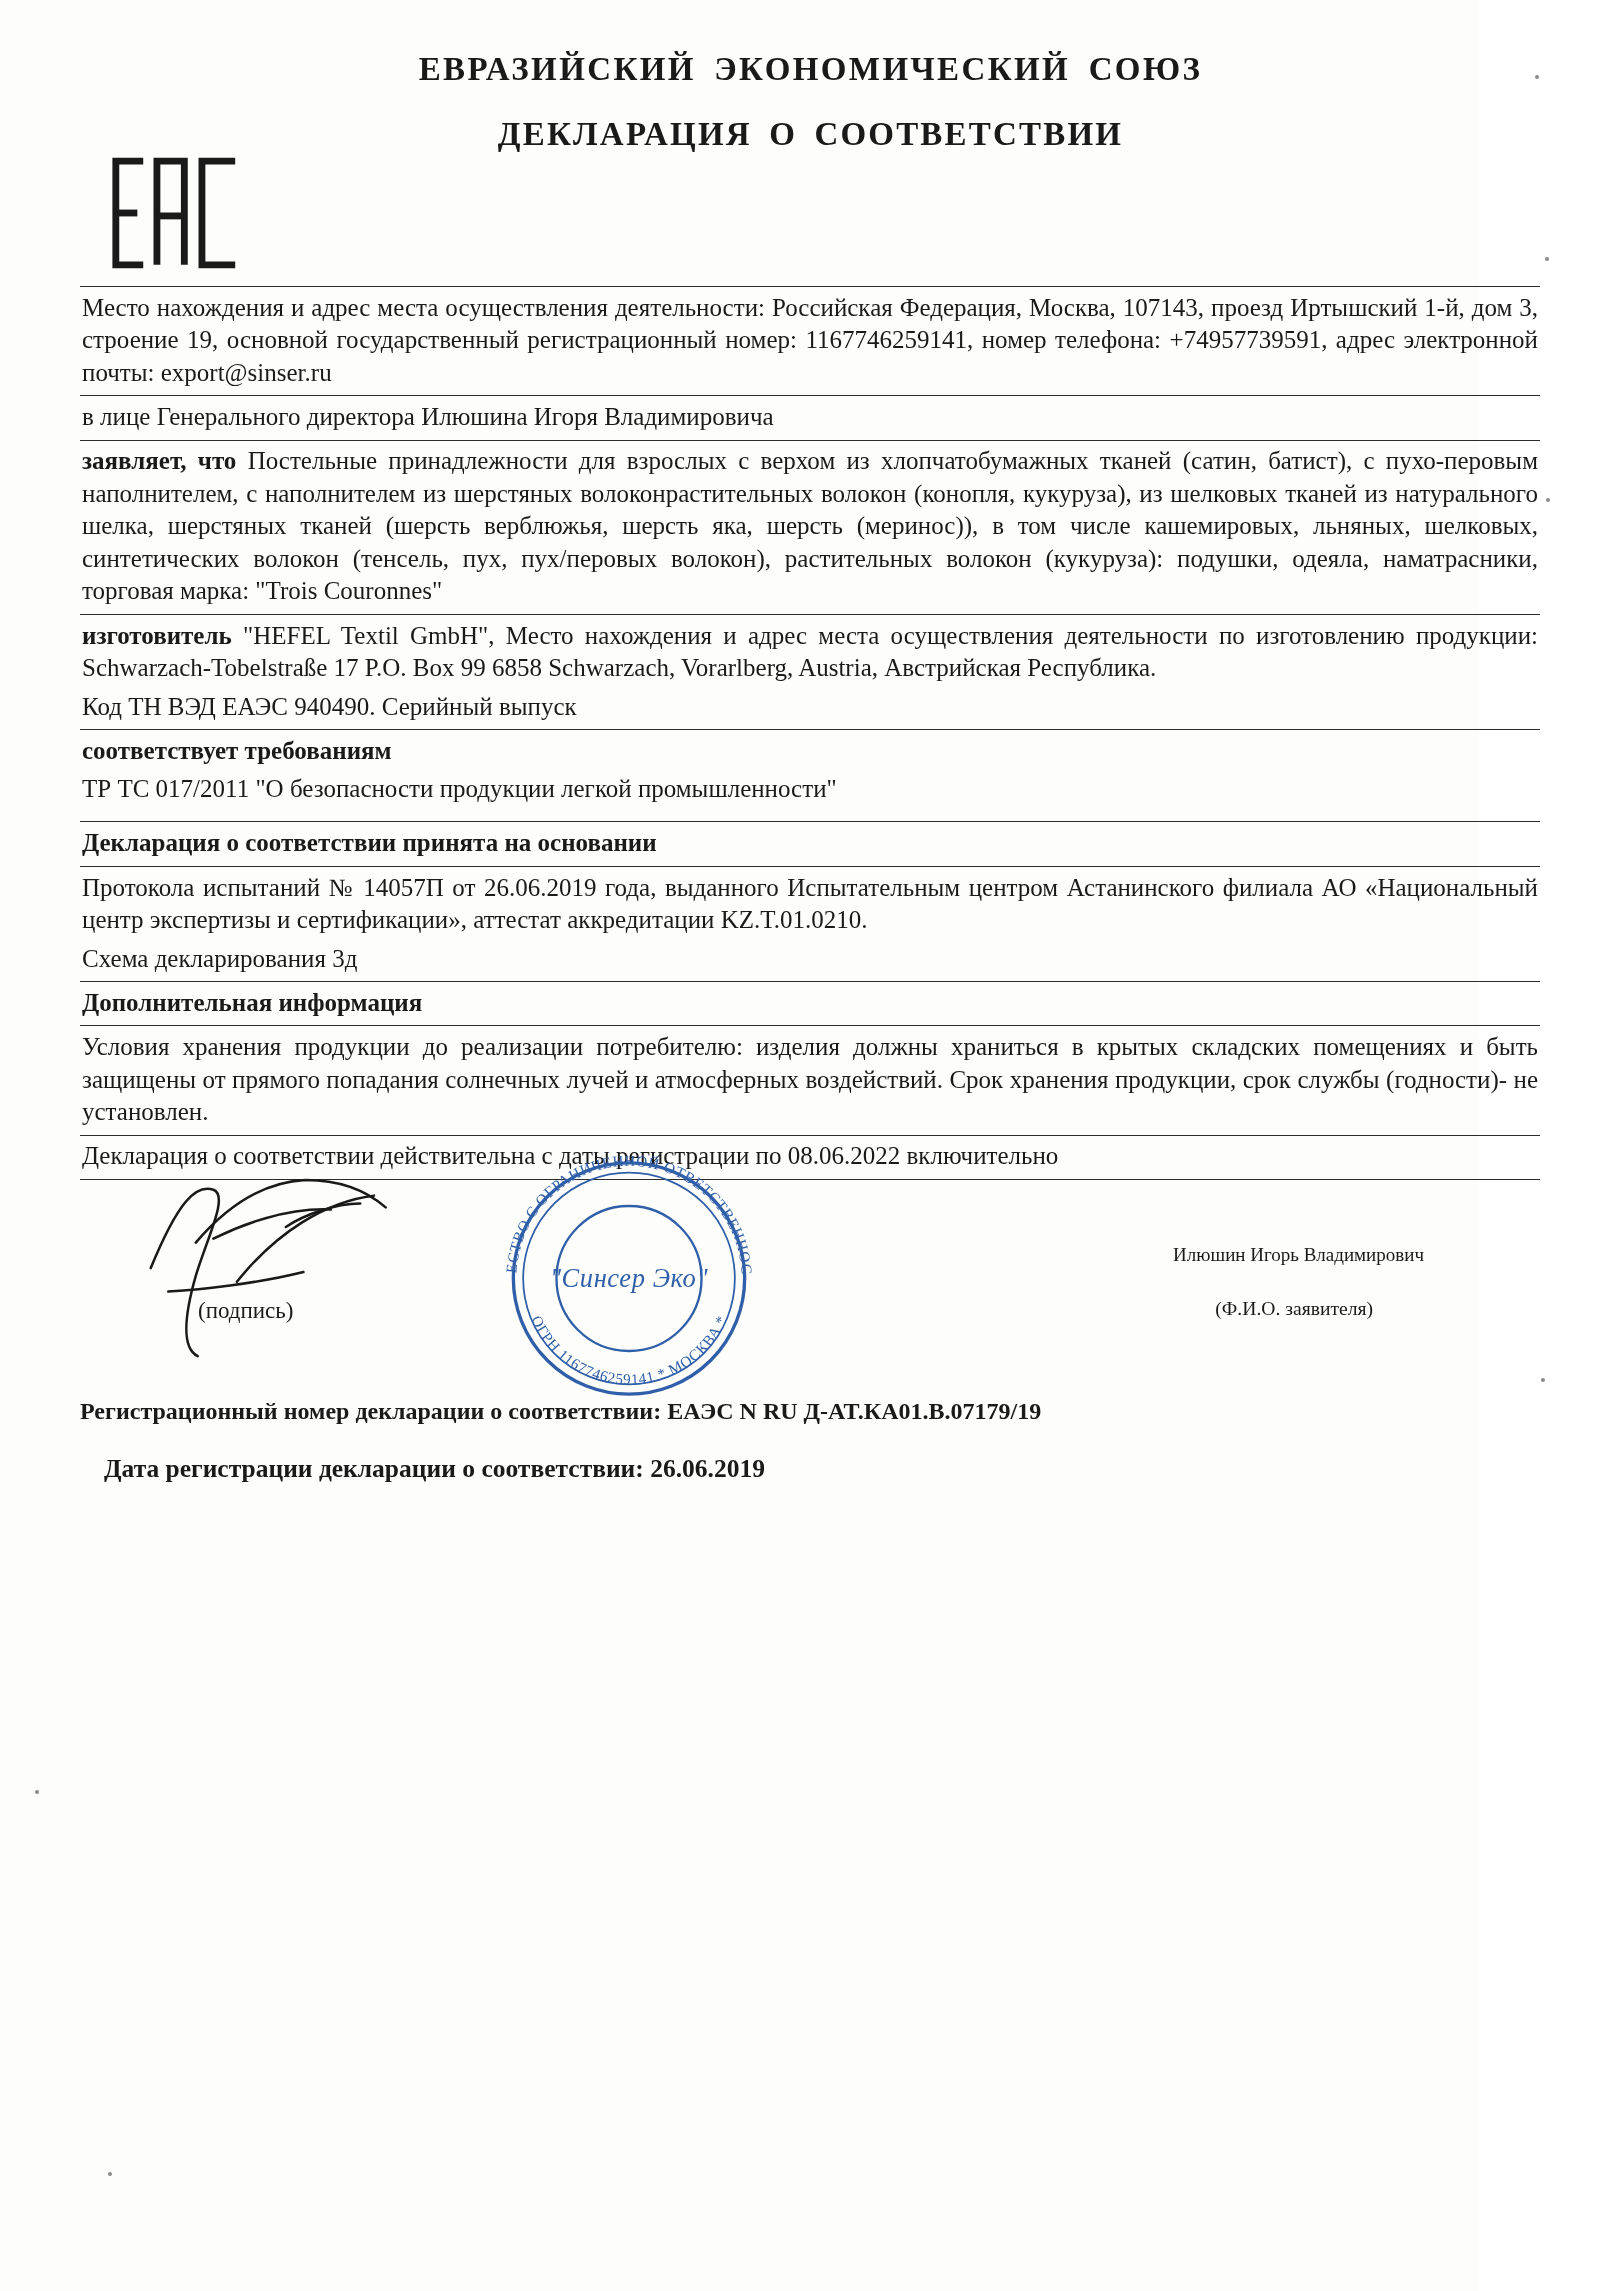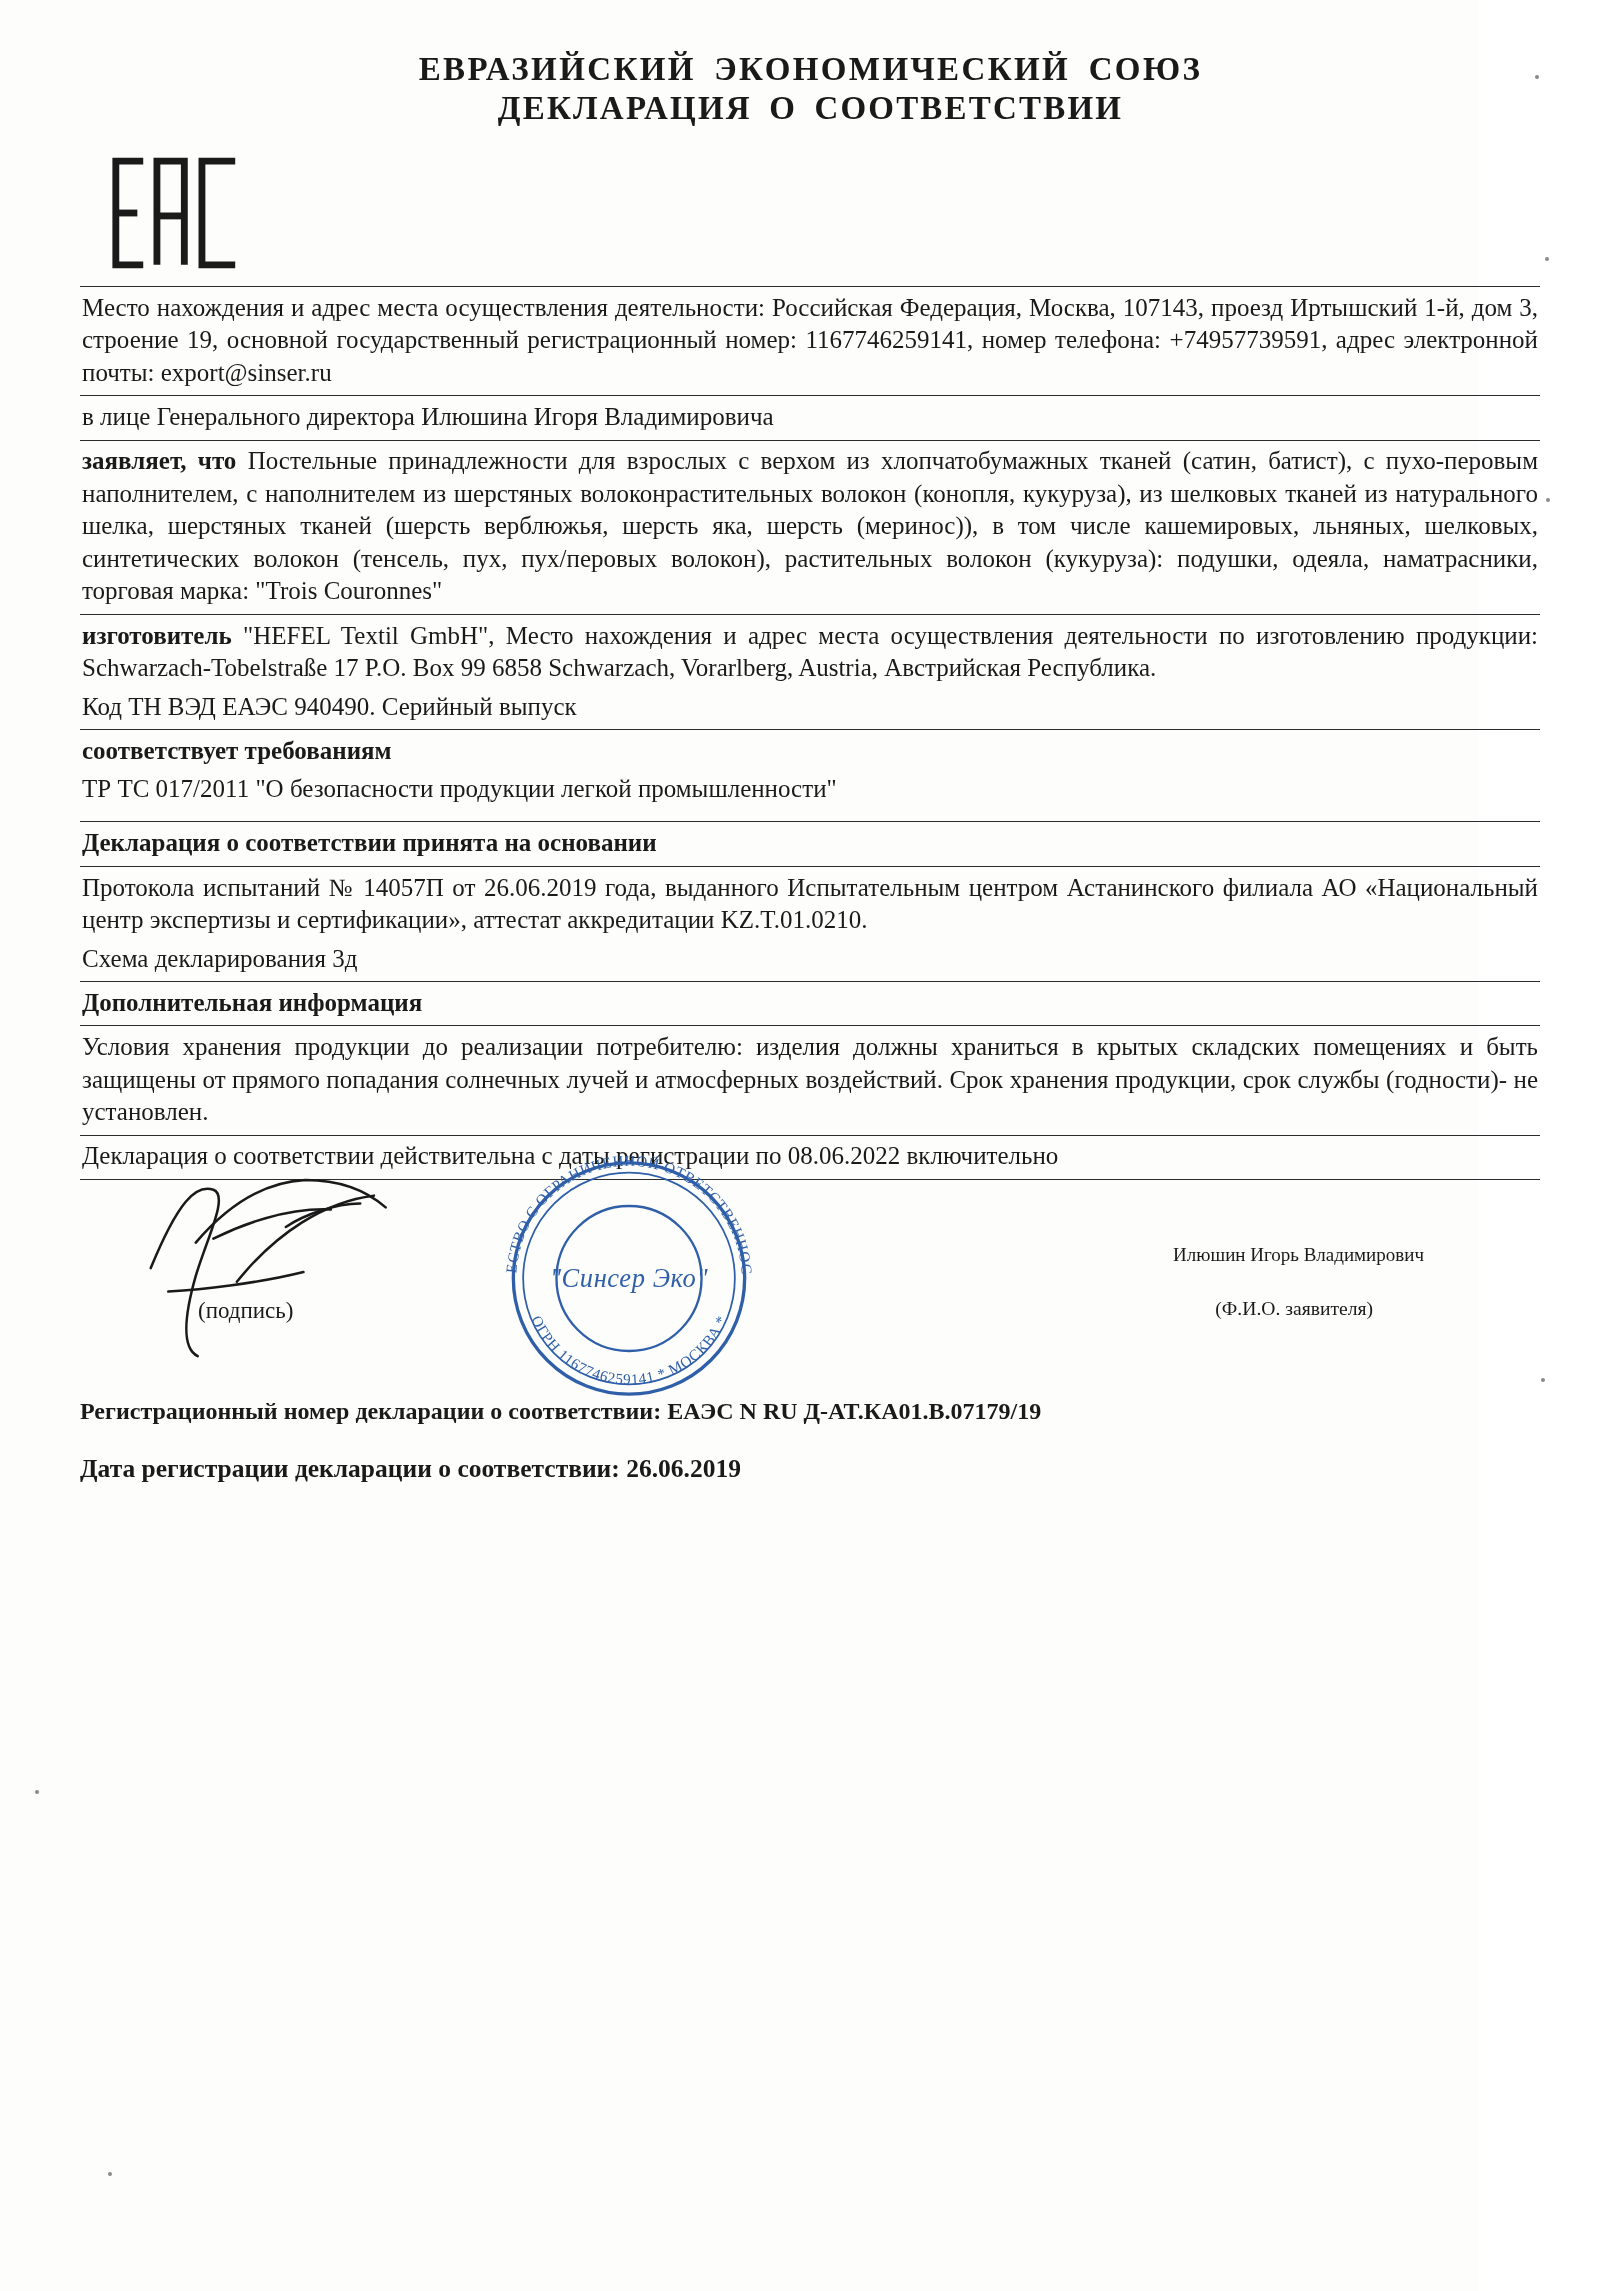--- a/index.html
+++ b/index.html
@@ -36,21 +36,21 @@
     font-weight: bold;
     letter-spacing: 2.4px;
     word-spacing: 7.8px;
     white-space: nowrap;
   }
   .header .line2 {
     font-size: 33px;
     font-weight: bold;
     letter-spacing: 2.2px;
     word-spacing: 6.9px;
-    margin-top: 2px;
+    margin-top: 28px;
     white-space: nowrap;
   }
   
   .eac {
     position: absolute;
     left: 108px;
     top: 155px;
     width: 137px;
     height: 116px;
   }
@@ -107,20 +107,21 @@
   }
   .reg-line {
     font-size: 24px;
     font-weight: bold;
     margin-top: 9.8px;
   }
   .date-line {
     font-size: 25.5px;
     font-weight: bold;
     margin-top: 25.5px;
+    margin-left: 24px;
   }
   .speck {
     position: absolute;
     width: 3.9px;
     height: 3.9px;
     background: #8a8a8a;
     border-radius: 50%;
   }
 </style>
 </head>

